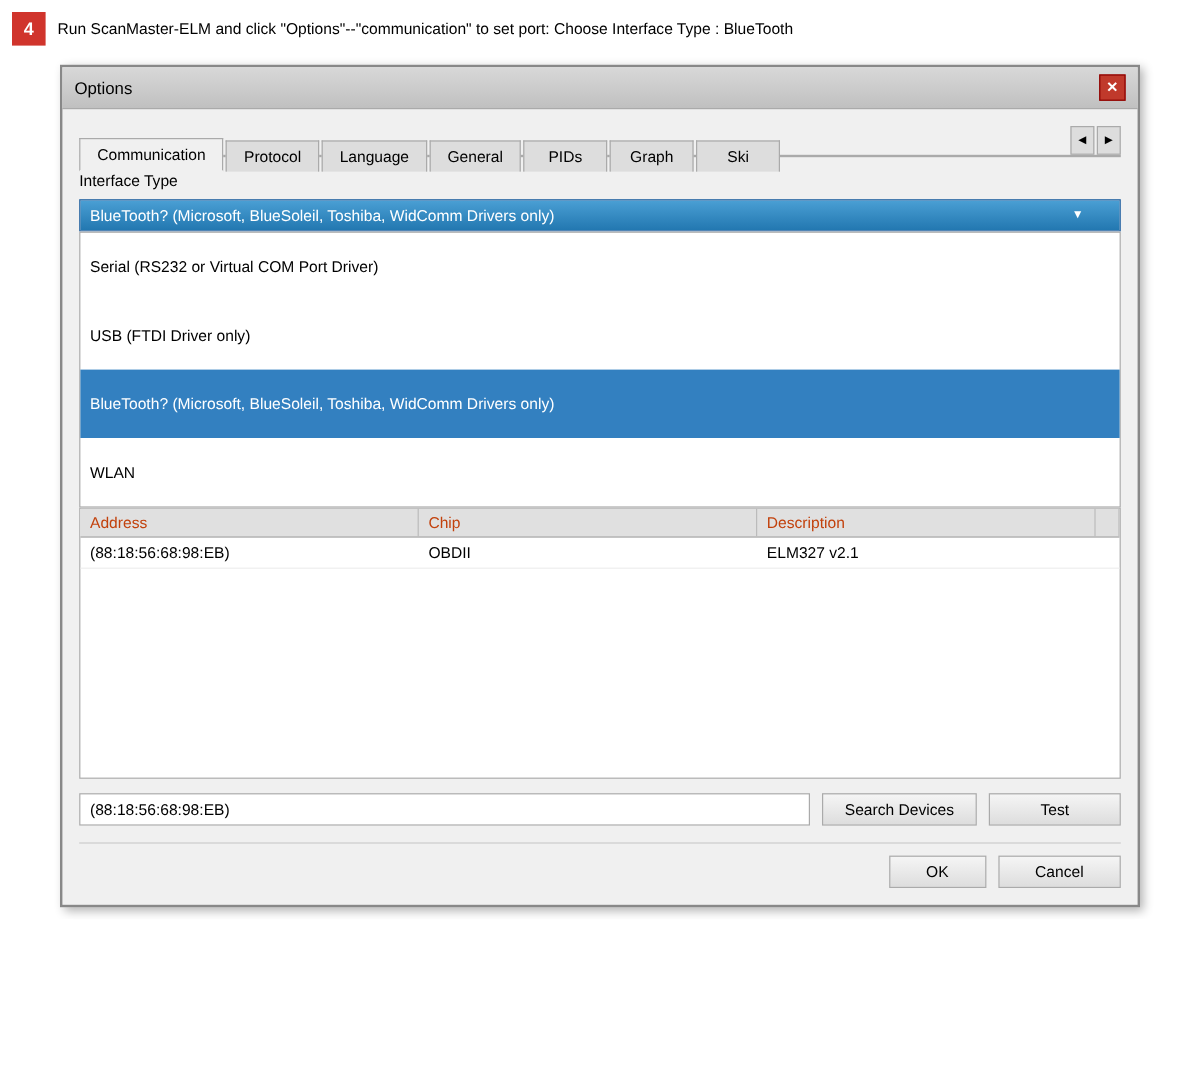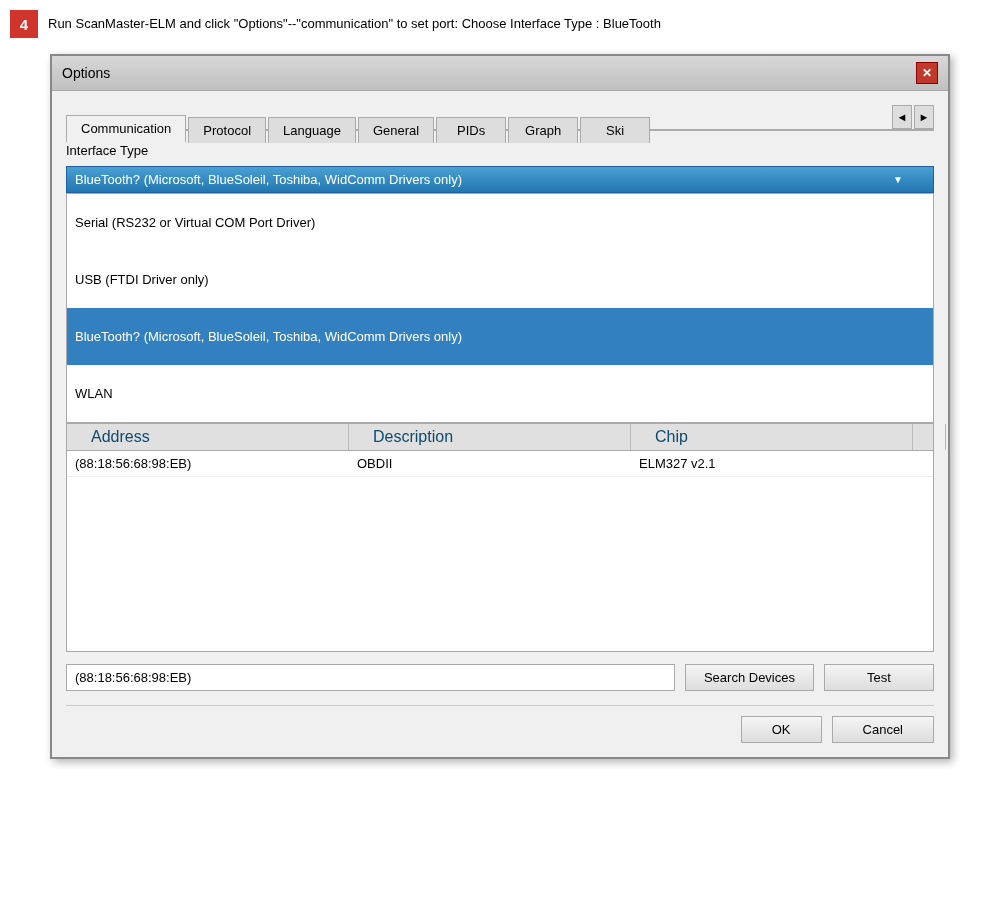--- a/index.html
+++ b/index.html
@@ -186,24 +186,23 @@
 
     .table-header {
       display: grid;
       grid-template-columns: 1fr 1fr 1fr 20px;
       background: #e0e0e0;
       border-bottom: 1px solid #aaa;
     }
 
     .table-header-cell {
       padding: 4px 8px;
-      font-size: 16px;
-      color: #0c4a6e;
+      font-size: 13px;
+      color: #c2410c;
       border-right: 1px solid #bbb;
-      margin-left: 16px;
     }
 
     .table-row-data {
       display: grid;
       grid-template-columns: 1fr 1fr 1fr 20px;
       border-bottom: 1px solid #eee;
     }
 
     .table-cell {
       padding: 5px 8px;
@@ -302,22 +301,22 @@
         <div class="dropdown-item">Serial (RS232 or Virtual COM Port Driver)</div>
         <div class="dropdown-item">USB (FTDI Driver only)</div>
         <div class="dropdown-item selected">BlueTooth? (Microsoft, BlueSoleil, Toshiba, WidComm Drivers only)</div>
         <div class="dropdown-item">WLAN</div>
       </div>
     </div>
 
     <div class="table-container">
       <div class="table-header">
         <div class="table-header-cell">Address</div>
+        <div class="table-header-cell">Chip</div>
         <div class="table-header-cell">Description</div>
-        <div class="table-header-cell">Chip</div>
         <div class="table-header-cell"></div>
       </div>
       <div class="table-body">
         <div class="table-row-data">
           <div class="table-cell">(88:18:56:68:98:EB)</div>
           <div class="table-cell">OBDII</div>
           <div class="table-cell">ELM327 v2.1</div>
           <div class="table-cell"></div>
         </div>
       </div>

